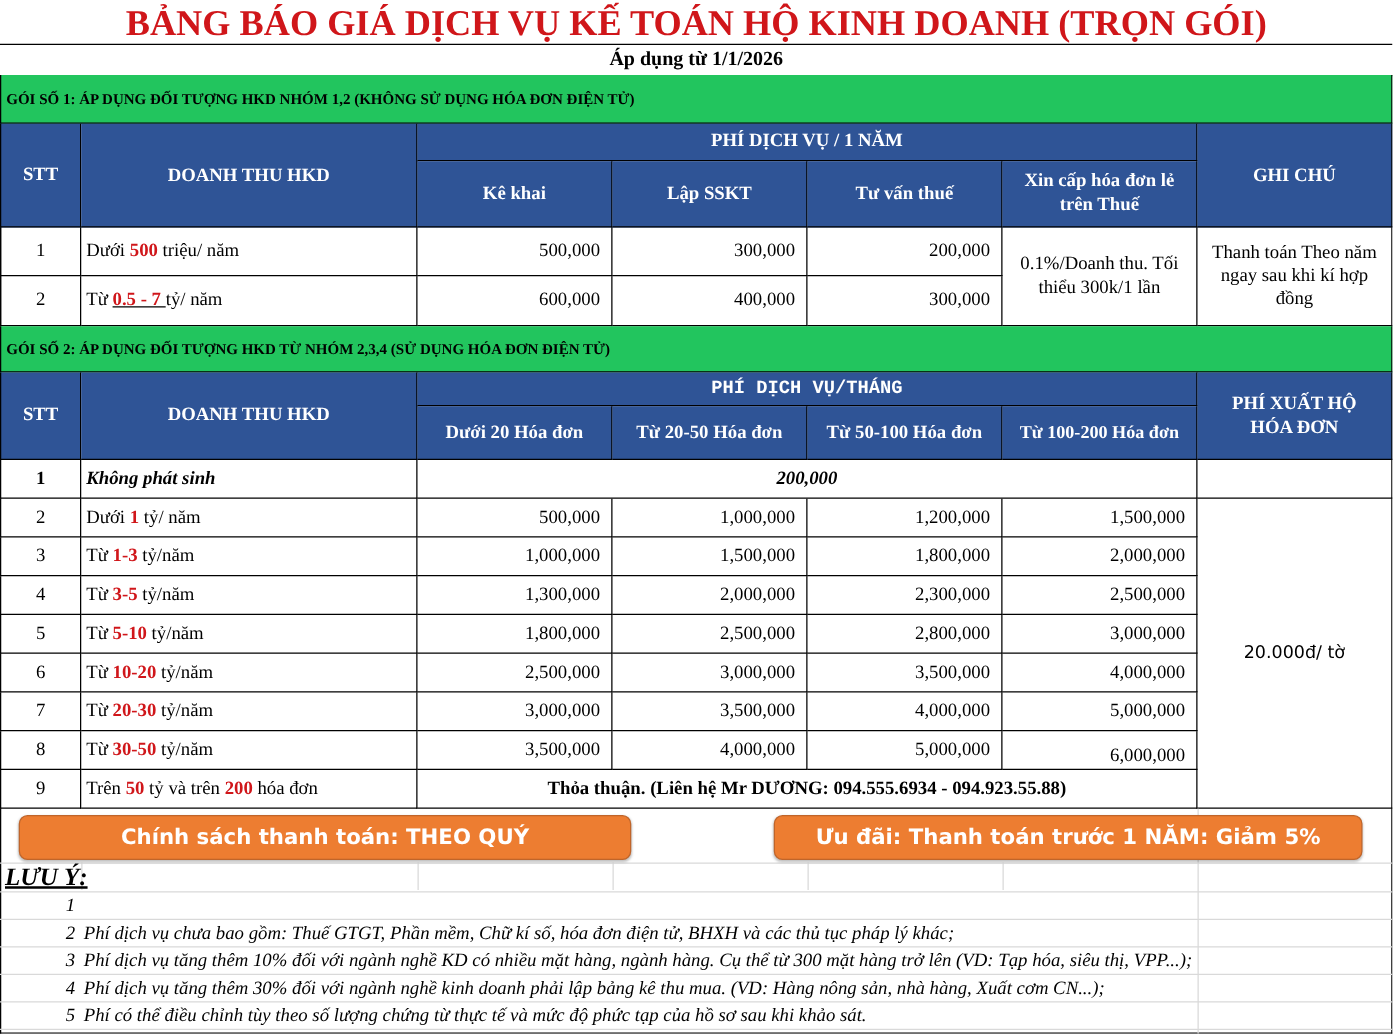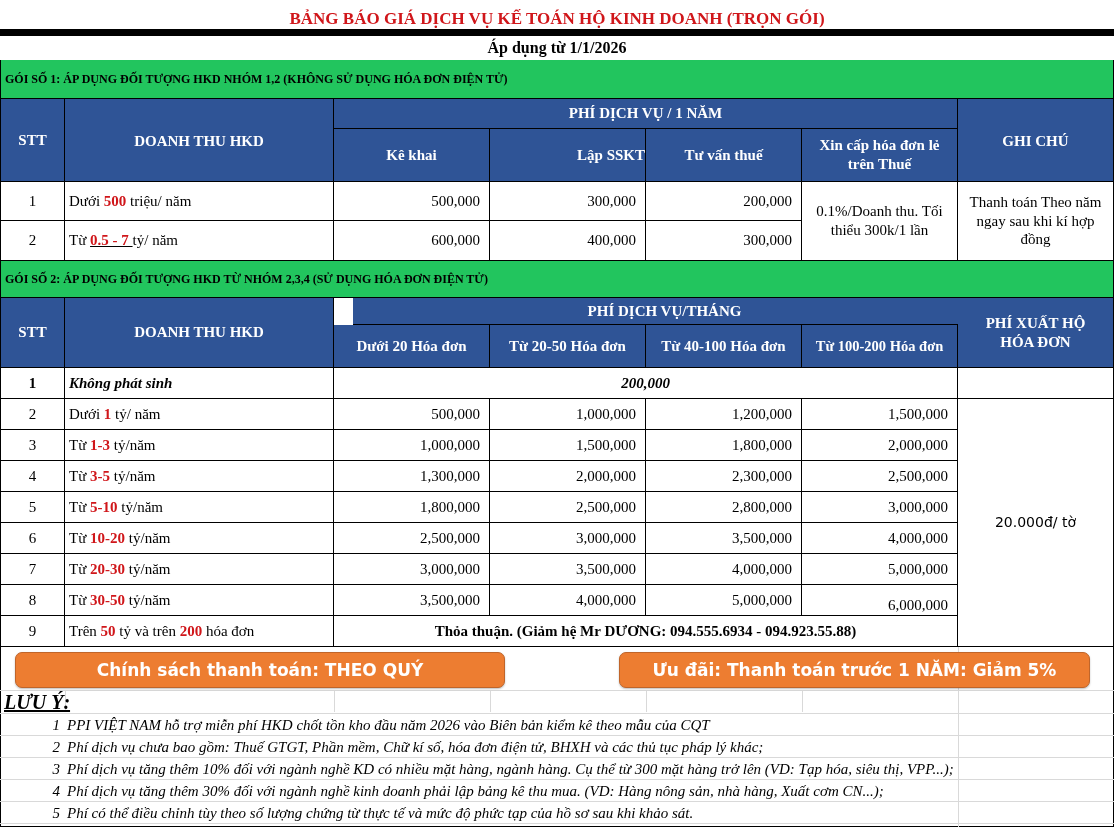--- a/index.html
+++ b/index.html
@@ -30,23 +30,23 @@
   }
   .green {
     background: #22c55e;
     font-weight: bold;
     font-size: 12px;
     padding-left: 4px;
   }
 
   #title {
     left: 0; top: 0; width: 1114px; height: 36px;
-    color: #d0161a; font-size: 17px; font-weight: bold;
+    color: #d0161a; font-size: 29px; font-weight: bold;
     text-align: center; line-height: 38px;
-    border-bottom: 7px solid #000000;
+    border-bottom: 1px solid #000000;
   }
   #subtitle {
     left: 0; top: 36px; width: 1114px; height: 24px;
     font-size: 16px; font-weight: bold; text-align: center; line-height: 24px;
   }
   .frame {
     position: absolute; border-left: 1px solid #000; border-top: 1px solid #000;
   }
 
   .btn-orange {
@@ -88,21 +88,21 @@
   </div>
 <div class="cell hdr center" style="left:65px; top:99px; width:269px; height:83px; align-items:flex-start; padding-top:33px;">
     <span>DOANH THU HKD</span>
   </div>
 <div class="cell hdr center" style="left:334px; top:99px; width:624px; height:30px;">
     <span>PHÍ DỊCH VỤ / 1 NĂM</span>
   </div>
 <div class="cell hdr center" style="left:334px; top:129px; width:156px; height:53px;">
     <span>Kê khai</span>
   </div>
-<div class="cell hdr center" style="left:490px; top:129px; width:156px; height:53px;justify-content:flex-end;">
+<div class="cell hdr center" style="left:490px; top:129px; width:156px; height:53px;">
     <span>Lập SSKT</span>
   </div>
 <div class="cell hdr center" style="left:646px; top:129px; width:156px; height:53px;">
     <span>Tư vấn thuế</span>
   </div>
 <div class="cell hdr center" style="left:802px; top:129px; width:156px; height:53px; padding:0 8px;">
     <span>Xin cấp hóa đơn lẻ trên Thuế</span>
   </div>
 <div class="cell hdr center" style="left:958px; top:99px; width:156px; height:83px; align-items:flex-start; padding-top:33px;">
     <span>GHI CHÚ</span>
@@ -146,31 +146,31 @@
 <div class="cell green" style="left:0; top:261px; width:1114px; height:37px; border-left:1px solid #000;">
   <span>GÓI SỐ 2: ÁP DỤNG ĐỐI TƯỢNG HKD TỪ NHÓM 2,3,4 (SỬ DỤNG HÓA ĐƠN ĐIỆN TỬ)</span>
 </div>
 
 <div class="cell hdr center" style="left:0; top:298px; width:65px; height:70px; border-left:1px solid #000;">
     <span>STT</span>
   </div>
 <div class="cell hdr center" style="left:65px; top:298px; width:269px; height:70px;">
     <span>DOANH THU HKD</span>
   </div>
-<div class="cell hdr center" style="left:353px; top:298px; width:624px; height:27px;">
+<div class="cell hdr center" style="left:334px; top:298px; width:624px; height:27px;font-family:Liberation Mono, monospace;">
     <span>PHÍ DỊCH VỤ/THÁNG</span>
   </div>
 <div class="cell hdr center" style="left:334px; top:325px; width:156px; height:43px;">
     <span>Dưới 20 Hóa đơn</span>
   </div>
 <div class="cell hdr center" style="left:490px; top:325px; width:156px; height:43px;">
     <span>Từ 20-50 Hóa đơn</span>
   </div>
 <div class="cell hdr center" style="left:646px; top:325px; width:156px; height:43px;">
-    <span>Từ 40-100 Hóa đơn</span>
+    <span>Từ 50-100 Hóa đơn</span>
   </div>
 <div class="cell hdr center" style="left:802px; top:325px; width:156px; height:43px; font-size:14.5px;">
     <span>Từ 100-200 Hóa đơn</span>
   </div>
 <div class="cell hdr center" style="left:958px; top:298px; width:156px; height:70px; padding:0 18px;">
     <span>PHÍ XUẤT HỘ HÓA ĐƠN</span>
   </div>
 
 <div class="cell center bold" style="left:0; top:368px; width:65px; height:31px; border-left:1px solid #000;">
     <span>1</span>
@@ -296,21 +296,21 @@
     <div class="cell right" style="left:802px; top:585px; width:156px; height:31px;align-items:flex-end;">
       <span>6,000,000</span>
     </div>
   </div>
 
 <div class="cell center" style="left:0; top:616px; width:65px; height:31px; border-left:1px solid #000;">
     <span>9</span>
   </div>
 <div class="cell left" style="left:65px; top:616px; width:269px; height:31px; white-space:pre;"><span>Trên </span><span class="red">50</span><span> tỷ và trên </span><span class="red">200</span><span> hóa đơn</span></div>
 <div class="cell center bold" style="left:334px; top:616px; width:624px; height:31px;">
-    <span>Thỏa thuận. (Giảm hệ Mr DƯƠNG: 094.555.6934 - 094.923.55.88)</span>
+    <span>Thỏa thuận. (Liên hệ Mr DƯƠNG: 094.555.6934 - 094.923.55.88)</span>
   </div>
 
 <div class="cell center" style="left:958px; top:399px; width:156px; height:248px; font-family:'DejaVu Sans', sans-serif; font-size:14px;">
     <span>20.000đ/ tờ</span>
   </div>
 
 <div class="abs" style="left:0; top:647px; width:1114px; height:180px; border-left:1px solid #000; border-right:1px solid #000; border-bottom:1px solid #000;"></div>
 <div class="gridline" style="left:65px; top:690px; height:22px;"></div>
 <div class="gridline" style="left:334px; top:690px; height:22px;"></div>
 <div class="gridline" style="left:490px; top:690px; height:22px;"></div>
@@ -325,21 +325,20 @@
 <div class="btn-orange" style="left:619px; top:652px; width:471px; height:36px;">
     <span>Ưu đãi: Thanh toán trước 1 NĂM: Giảm 5%</span>
   </div>
 
 <div class="abs" style="left:4px; top:691px; height:22px; line-height:22px; font-weight:bold; font-style:italic; font-size:20px; text-decoration:underline;"><span>LƯU Ý:</span></div>
 <div class="abs" style="left:0; top:713px; width:1114px; height:1px; background:#d9d9d9;"></div>
 
 <div id="notes-list">
     <div class="note-row" style="top:714px;">
          <span class="note-num">1</span>
-         <span class="note-text">PPI VIỆT NAM hỗ trợ miễn phí HKD chốt tồn kho đầu năm 2026 vào Biên bản kiểm kê theo mẫu của CQT</span>
        </div>
     <div class="note-row" style="top:736px;">
          <span class="note-num">2</span>
          <span class="note-text">Phí dịch vụ chưa bao gồm: Thuế GTGT, Phần mềm, Chữ kí số, hóa đơn điện tử, BHXH và các thủ tục pháp lý khác;</span>
        </div>
     <div class="note-row" style="top:758px;">
          <span class="note-num">3</span>
          <span class="note-text">Phí dịch vụ tăng thêm 10% đối với ngành nghề KD có nhiều mặt hàng, ngành hàng. Cụ thể từ 300 mặt hàng trở lên (VD: Tạp hóa, siêu thị, VPP...);</span>
        </div>
     <div class="note-row" style="top:780px;">

